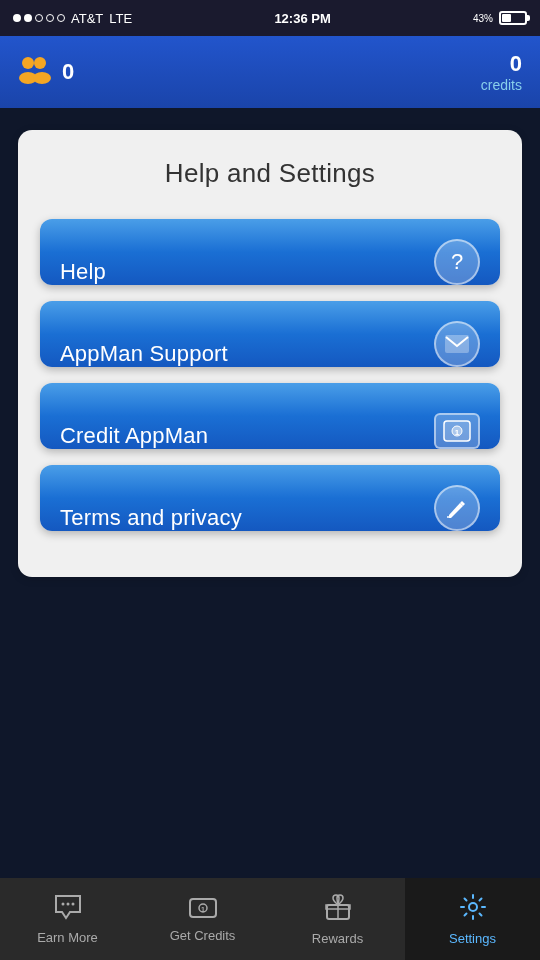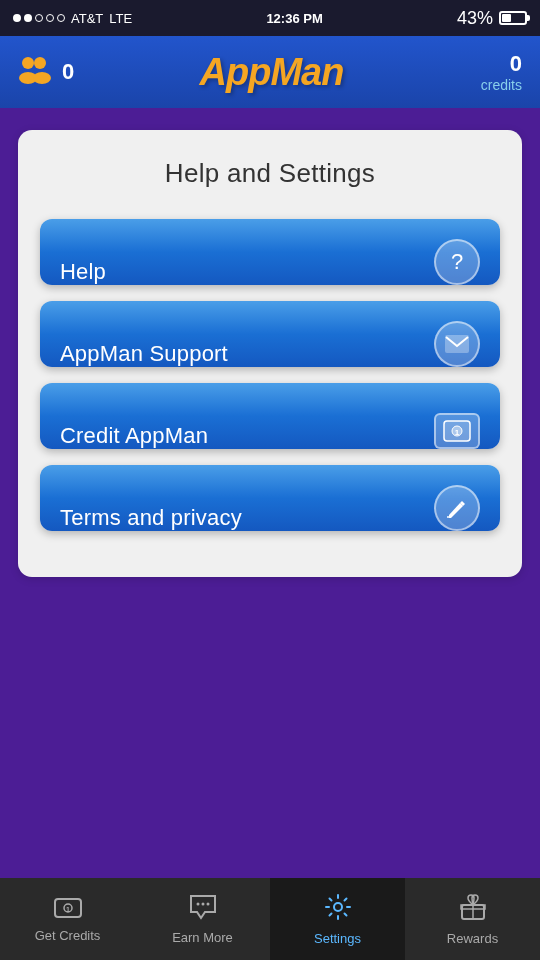--- a/index.html
+++ b/index.html
@@ -33,21 +33,21 @@
       font-size: 13px;
     }
     .dots {
       display: flex; gap: 3px; align-items: center;
     }
     .dot {
       width: 8px; height: 8px; border-radius: 50%; background: #fff;
     }
     .dot.empty { background: transparent; border: 1.5px solid #fff; }
     .status-center { font-size: 13px; font-weight: 600; }
-    .status-right { display: flex; align-items: center; gap: 6px; font-size: 18px; }
+    .status-right { display: flex; align-items: center; gap: 6px; font-size: 10px; }
     .battery {
       width: 28px; height: 14px; border: 2px solid #fff; border-radius: 3px; position: relative; display: inline-flex; align-items: center; padding: 1px;
     }
     .battery::after {
       content: ''; position: absolute; right: -5px; top: 50%; transform: translateY(-50%);
       width: 3px; height: 6px; background: #fff; border-radius: 0 2px 2px 0;
     }
     .battery-fill {
       height: 100%; background: #fff; border-radius: 1px; width: 43%;
     }
@@ -177,21 +177,21 @@
     }
     .tab-icon { font-size: 24px; }
     .tab-label { font-size: 13px; }
 
     
     #content-area {
       position: absolute;
       top: 108px; 
       left: 0; right: 0;
       bottom: 82px;
-      background: #4c1d95;
+      background: #0f172a;
       display: flex;
       align-items: flex-start;
       justify-content: center;
       padding: 22px 18px;
     }
   </style>
 </head>
 <body>
 
 <div id="status-bar">
@@ -220,21 +220,20 @@
     <span class="people-icon">
       <svg width="36" height="30" viewBox="0 0 36 30" fill="none">
         <circle cx="10" cy="9" r="6" fill="#f5a623"></circle>
         <circle cx="22" cy="9" r="6" fill="#f5a623"></circle>
         <ellipse cx="10" cy="24" rx="9" ry="6" fill="#f5a623"></ellipse>
         <ellipse cx="24" cy="24" rx="9" ry="6" fill="#f5a623"></ellipse>
       </svg>
     </span>
     <span class="header-count">0</span>
   </div>
-  <div class="header-logo">AppMan</div>
   <div class="header-right">
     <span class="credits-count">0</span>
     <span class="credits-label">credits</span>
   </div>
 </div>
 
 <div id="content-area">
   <div id="card">
     <div class="card-title">Help and Settings</div>
 
@@ -276,57 +275,57 @@
         </svg>
       </div>
     </button>
   </div>
 </div>
 
 <div id="tab-bar">
 
   <button class="tab-item">
     <span class="tab-icon">
-      <svg width="28" height="22" viewBox="0 0 28 22" fill="none">
-        <rect x="1" y="3" width="26" height="18" rx="3" stroke="#aaa" stroke-width="2"></rect>
-        <circle cx="14" cy="12" r="4" stroke="#aaa" stroke-width="1.5"></circle>
-        <text x="14" y="16" text-anchor="middle" fill="#aaa" font-size="7" font-weight="bold">1</text>
-      </svg>
-    </span>
-    <span class="tab-label">Get Credits</span>
-  </button>
-
-  <button class="tab-item">
-    <span class="tab-icon">
       <svg width="28" height="26" viewBox="0 0 28 26" fill="none">
         <path d="M2 2h24v16H16l-4 6-4-6H2V2z" stroke="#aaa" stroke-width="2" fill="none" rx="2"></path>
         <circle cx="9" cy="10" r="1.5" fill="#aaa"></circle>
         <circle cx="14" cy="10" r="1.5" fill="#aaa"></circle>
         <circle cx="19" cy="10" r="1.5" fill="#aaa"></circle>
       </svg>
     </span>
     <span class="tab-label">Earn More</span>
   </button>
 
-  <button class="tab-item active">
+  <button class="tab-item">
     <span class="tab-icon">
-      <svg width="28" height="28" viewBox="0 0 28 28" fill="none">
-        <circle cx="14" cy="14" r="4" stroke="#5bb8ff" stroke-width="2"></circle>
-        <path d="M14 2v3M14 23v3M2 14h3M23 14h3M5.5 5.5l2 2M20.5 20.5l2 2M5.5 22.5l2-2M20.5 7.5l2-2" stroke="#5bb8ff" stroke-width="2" stroke-linecap="round"></path>
-      </svg>
-    </span>
-    <span class="tab-label">Settings</span>
+      <svg width="28" height="22" viewBox="0 0 28 22" fill="none">
+        <rect x="1" y="3" width="26" height="18" rx="3" stroke="#aaa" stroke-width="2"></rect>
+        <circle cx="14" cy="12" r="4" stroke="#aaa" stroke-width="1.5"></circle>
+        <text x="14" y="16" text-anchor="middle" fill="#aaa" font-size="7" font-weight="bold">1</text>
+      </svg>
+    </span>
+    <span class="tab-label">Get Credits</span>
   </button>
 
   <button class="tab-item">
     <span class="tab-icon">
       <svg width="26" height="28" viewBox="0 0 26 28" fill="none">
         <rect x="2" y="12" width="22" height="14" rx="2" stroke="#aaa" stroke-width="2"></rect>
         <path d="M1 12h24v4H1z" fill="none" stroke="#aaa" stroke-width="1.5"></path>
         <path d="M13 12V26" stroke="#aaa" stroke-width="1.5"></path>
         <path d="M13 12c-2-2-5-4-5-7a3 3 0 016 0c0 3-1 7-1 7z" fill="none" stroke="#aaa" stroke-width="1.5"></path>
         <path d="M13 12c2-2 5-4 5-7a3 3 0 00-6 0c0 3 1 7 1 7z" fill="none" stroke="#aaa" stroke-width="1.5"></path>
       </svg>
     </span>
     <span class="tab-label">Rewards</span>
   </button>
 
+  <button class="tab-item active">
+    <span class="tab-icon">
+      <svg width="28" height="28" viewBox="0 0 28 28" fill="none">
+        <circle cx="14" cy="14" r="4" stroke="#5bb8ff" stroke-width="2"></circle>
+        <path d="M14 2v3M14 23v3M2 14h3M23 14h3M5.5 5.5l2 2M20.5 20.5l2 2M5.5 22.5l2-2M20.5 7.5l2-2" stroke="#5bb8ff" stroke-width="2" stroke-linecap="round"></path>
+      </svg>
+    </span>
+    <span class="tab-label">Settings</span>
+  </button>
+
 </div>
 
 </body></html>

